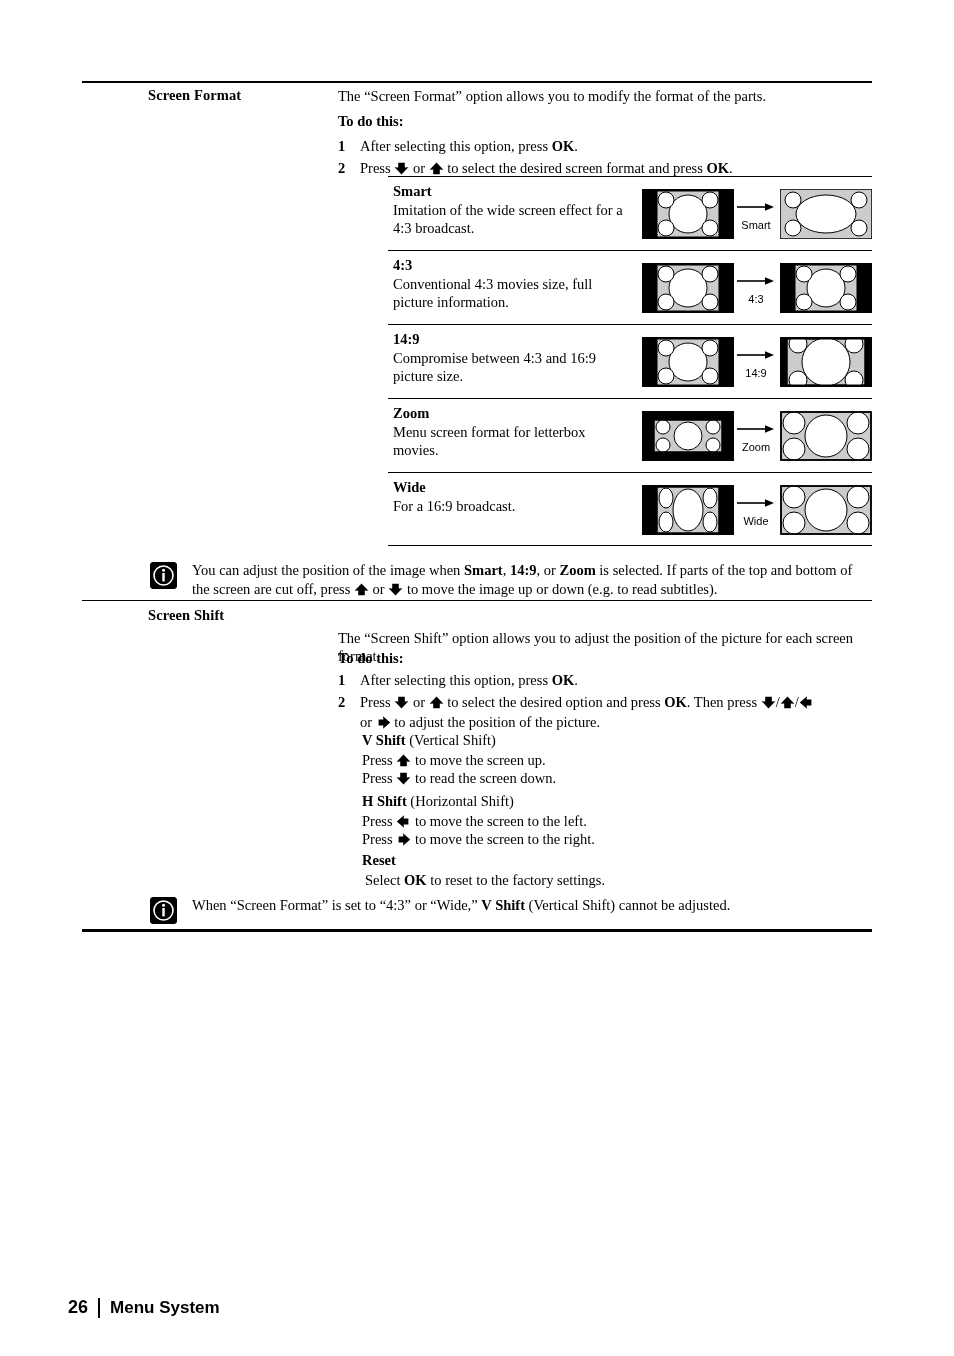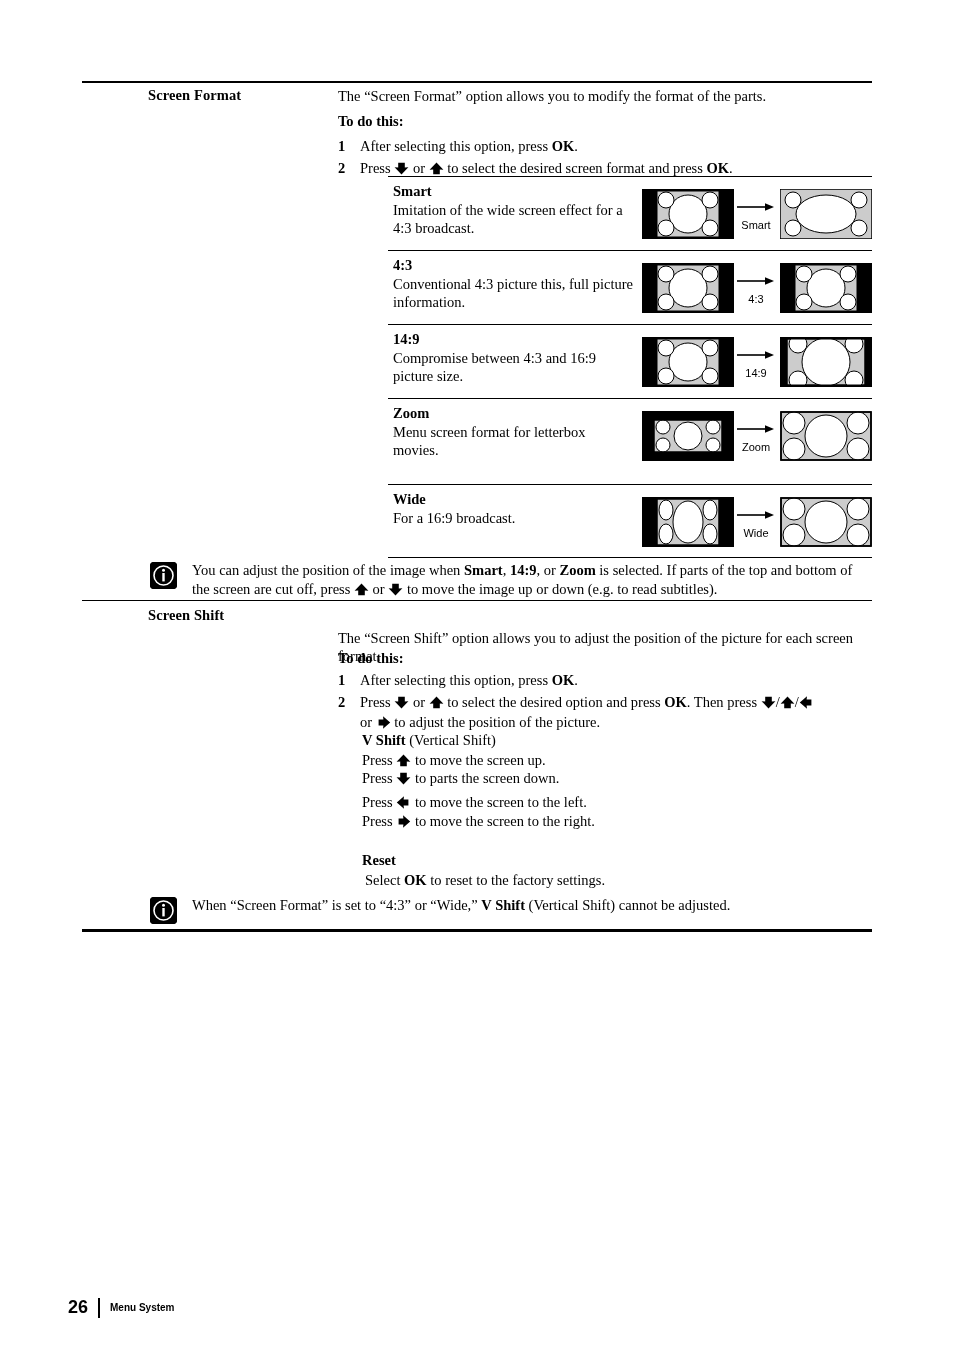--- a/index.html
+++ b/index.html
@@ -29,21 +29,21 @@
   .step-num{width:22px;font-weight:bold;flex:none;}
   .step-txt{flex:1;}
 
   
   .ar{display:inline-block;width:15px;height:13px;vertical-align:-2px;position:relative;}
   .ar svg{display:block;}
 
   
   .fmt-table{position:absolute;left:388px;top:176px;width:484px;}
   .fmt-row{position:relative;border-top:1.5px solid #000;height:74px;box-sizing:border-box;}
-  .fmt-row.last{border-bottom:1.5px solid #000;margin-top:12px;}
+  .fmt-row.last{border-bottom:1.5px solid #000;}
   .fmt-name{position:absolute;left:5px;top:6px;font-weight:bold;font-size:14.5px;}
   .fmt-desc{position:absolute;left:5px;top:24px;font-size:14.5px;line-height:18px;width:240px;}
   .fmt-gfx{position:absolute;left:252px;top:8px;width:232px;height:58px;}
 
   
   .scr{position:absolute;top:4px;}
   .scr.left{left:2px;}
   .scr.right{left:140px;}
   .scr svg{display:block;}
   .arrow-mid{position:absolute;left:96px;top:16px;width:40px;height:12px;}
@@ -60,21 +60,21 @@
   
   .shift-block{position:absolute;font-size:14.5px;line-height:18.5px;}
   .shift-head{font-weight:bold;}
   .shift-line{white-space:nowrap;}
 
   
   .footer{position:absolute;left:68px;top:1297px;display:flex;align-items:center;
           font-family:"Liberation Sans", sans-serif;font-weight:bold;}
   .footer-num{font-size:18px;}
   .footer-bar{width:2px;height:20px;background:#000;margin:0 10px;}
-  .footer-sec{font-size:10px;}
+  .footer-sec{font-size:17px;}
 </style>
 </head>
 <body>
 
 <div class="page">
 
   <div class="rule-top"></div>
   <div class="rule-mid"></div>
   <div class="rule-bottom"></div>
 
@@ -133,21 +133,21 @@
             <circle cx="79" cy="11" r="8" fill="#fff" stroke="#000" stroke-width="1"></circle>
             <circle cx="13" cy="39" r="8" fill="#fff" stroke="#000" stroke-width="1"></circle>
             <circle cx="79" cy="39" r="8" fill="#fff" stroke="#000" stroke-width="1"></circle>
           </svg>
         </div>
       </div>
     </div>
 
     <div class="fmt-row">
       <div class="fmt-name">4:3</div>
-      <div class="fmt-desc">Conventional 4:3 picture this, full picture information.</div>
+      <div class="fmt-desc">Conventional 4:3 movies size, full picture information.</div>
       <div class="fmt-gfx">
         <div class="scr left">
           <svg width="92" height="50" viewBox="0 0 92 50">
             <rect x="0" y="0" width="92" height="50" fill="#000"></rect>
             <rect x="15" y="2" width="62" height="46" fill="#ccc" stroke="#000" stroke-width="1"></rect>
             <circle cx="46" cy="25" r="19" fill="#fff" stroke="#000" stroke-width="1"></circle>
             <circle cx="24" cy="11" r="8" fill="#fff" stroke="#000" stroke-width="1"></circle>
             <circle cx="68" cy="11" r="8" fill="#fff" stroke="#000" stroke-width="1"></circle>
             <circle cx="24" cy="39" r="8" fill="#fff" stroke="#000" stroke-width="1"></circle>
             <circle cx="68" cy="39" r="8" fill="#fff" stroke="#000" stroke-width="1"></circle>
@@ -357,24 +357,25 @@
     </div>
   </div>
 
   <div class="shift-block" style="left:362px;top:731px;width:500px;">
     <div><b class="shift-head">V Shift</b><span> (Vertical Shift)</span></div>
     <div class="shift-line" style="margin-top:1px;"><span>Press </span><span class="ar"><svg width="15" height="13" viewBox="0 0 15 13">
             <path d="M7.5 0.6 L14.4 7.8 L10.8 7.4 L10.8 12.2 L4.2 12.2 L4.2 7.4 L0.6 7.8 Z" fill="#000"></path>
           </svg></span><span> to move the screen up.</span></div>
     <div class="shift-line"><span>Press </span><span class="ar"><svg width="15" height="13" viewBox="0 0 15 13">
             <path d="M7.5 12.4 L0.6 5.2 L4.2 5.6 L4.2 0.8 L10.8 0.8 L10.8 5.6 L14.4 5.2 Z" fill="#000"></path>
-          </svg></span><span> to parts the screen down.</span></div>
+          </svg></span><span> to read the screen down.</span></div>
   </div>
 
   <div class="shift-block" style="left:362px;top:792px;width:500px;">
+    <div><b class="shift-head">H Shift</b><span> (Horizontal Shift)</span></div>
     <div class="shift-line" style="margin-top:1px;"><span>Press </span><span class="ar"><svg width="15" height="13" viewBox="0 0 15 13">
             <path d="M0.8 6.5 L8.0 0.2 L7.6 3.6 L12.4 3.6 L12.4 9.4 L7.6 9.4 L8.0 12.8 Z" fill="#000"></path>
           </svg></span><span> to move the screen to the left.</span></div>
     <div class="shift-line"><span>Press </span><span class="ar"><svg width="15" height="13" viewBox="0 0 15 13">
             <path d="M14.2 6.5 L7.0 0.2 L7.4 3.6 L2.6 3.6 L2.6 9.4 L7.4 9.4 L7.0 12.8 Z" fill="#000"></path>
           </svg></span><span> to move the screen to the right.</span></div>
   </div>
 
   <div class="shift-block" style="left:362px;top:851px;width:500px;">
     <div class="shift-head">Reset</div>

